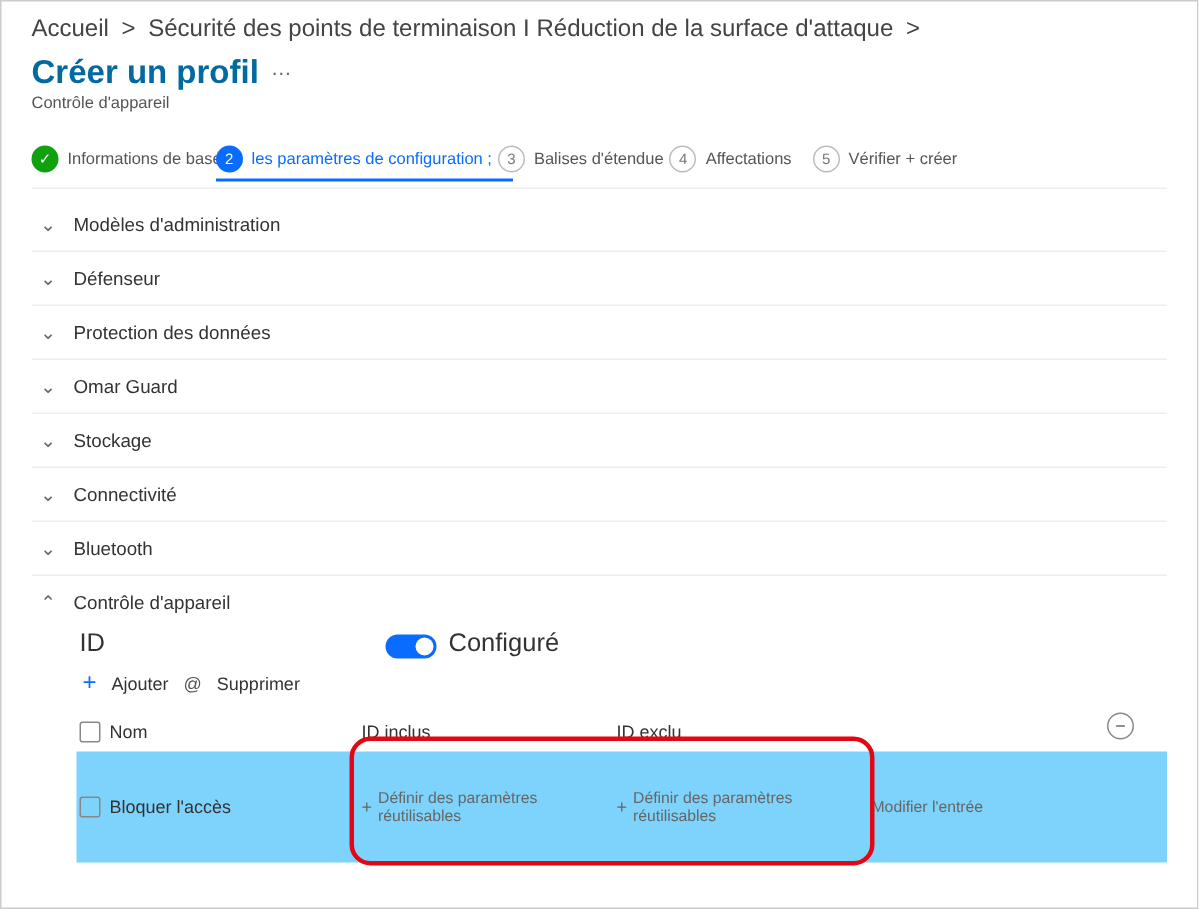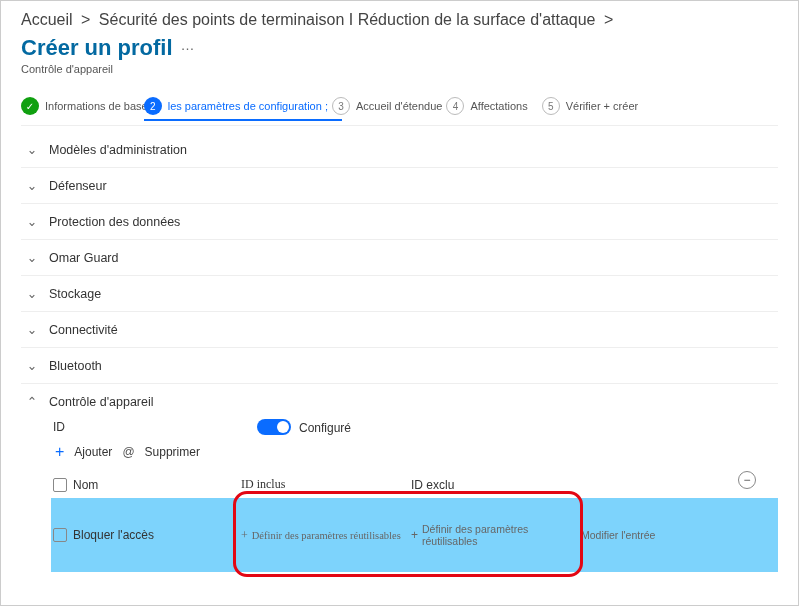--- a/index.html
+++ b/index.html
@@ -18,35 +18,35 @@
   .step.current .circle { background:#0a6cff; color:#fff; }
   .step.current { color:#0a6cff; font-weight:500; }
   .step.pending .circle { border:1px solid #bbb; color:#777; background:#fff;}
   .underline { position:absolute; bottom:-6px; left:0; right:0; height:2px; background:#0a6cff; }
   .step-sep { border-bottom:1px solid #eee; margin-top:8px; }
   .accordion { margin-top:6px; }
   .acc-item { border-bottom:1px solid #eee; }
   .acc-header { display:flex; align-items:center; gap:10px; padding:10px 4px; font-size:12.5px; color:#333; cursor:pointer;}
   .chev { width:14px; display:inline-flex; justify-content:center; color:#666; }
   .acc-body { padding-left:30px; padding-bottom:8px; }
-  .row-id { display:flex; align-items:center; gap:16px; font-size:12px; margin-bottom:8px; }
+  .row-id { display:flex; align-items:center; gap:16px; font-size:17px; margin-bottom:8px; }
   .row-id .label { width:190px; color:#333; padding-left:2px; }
   .toggle { display:inline-flex; align-items:flex-end; gap:8px; }
   .switch { width:34px; height:16px; border-radius:10px; background:#0a6cff; position:relative; }
   .switch::after { content:""; position:absolute; right:2px; top:2px; width:12px; height:12px; border-radius:50%; background:#fff; }
   .addremove { display:flex; align-items:center; gap:10px; font-size:12px; margin-bottom:10px; padding-left:4px;}
   .addremove .plus { color:#0a6cff; font-size:16px; font-weight:300; }
   .addremove .at { color:#555; }
   .table { width:100%; font-size:12px; }
   .thead, .trow { display:flex; align-items:center; }
   .thead { padding:6px 0; color:#333; }
   .trow { background:#7dd3fc; padding:25px 0; }
   .col { display:flex; gap:6px; }
   .col.name { width:190px; }
-  .col.inc { width:170px;font-family:Liberation Serif, serif; }
+  .col.inc { width:170px; }
   .col.exc { width:170px; }
   .col.entry { flex:1; }
   .checkbox { width:14px; height:14px; border:1px solid #888; border-radius:2px; display:inline-block; margin-left:2px;}
   .linklet { font-size:10.5px; color:#666; display:flex; align-items:center; gap:4px; }
   .linklet .plus-s { font-size:12px; color:#666; }
   .minus-circle { width:18px;height:18px;border:1px solid #888;border-radius:50%;display:flex;align-items:center;justify-content:center;color:#555;font-size:12px;position:absolute;right:22px; }
   .highlight-box { position:absolute; border:3px solid #e30613; border-radius:14px; pointer-events:none; }
   .overlap { position:relative; }
   .step-wrap { position:relative; }
 </style>
@@ -73,21 +73,21 @@
       <span class="circle">✓</span>
       <span>Informations de base</span>
     </div>
     <div class="step current step-wrap" style="margin-left:-18px;">
       <span class="circle">2</span>
       <span>les paramètres de configuration ;</span>
       <span class="underline"></span>
     </div>
     <div class="step pending" style="margin-left:-10px;">
       <span class="circle">3</span>
-      <span>Accueil d'étendue</span>
+      <span>Balises d'étendue</span>
     </div>
     <div class="step pending" style="margin-left:-10px;">
       <span class="circle">4</span>
       <span>Affectations</span>
     </div>
     <div class="step pending">
       <span class="circle">5</span>
       <span>Vérifier + créer</span>
     </div>
   </div>

